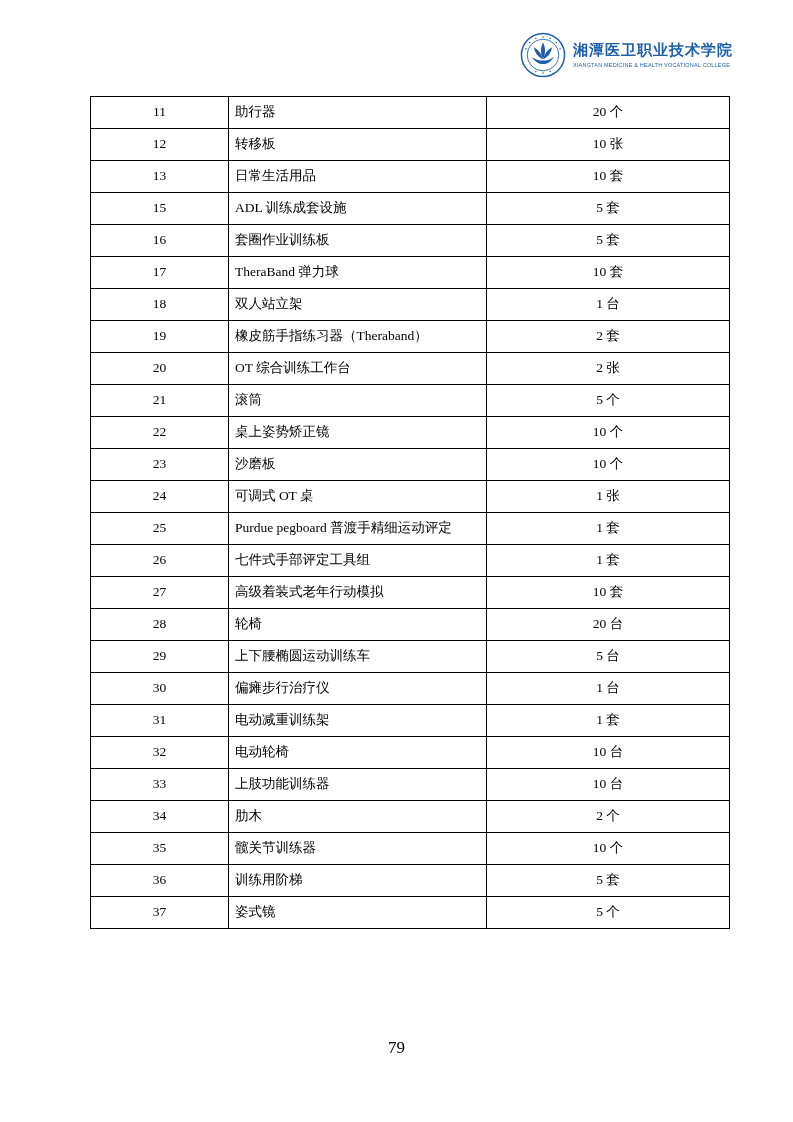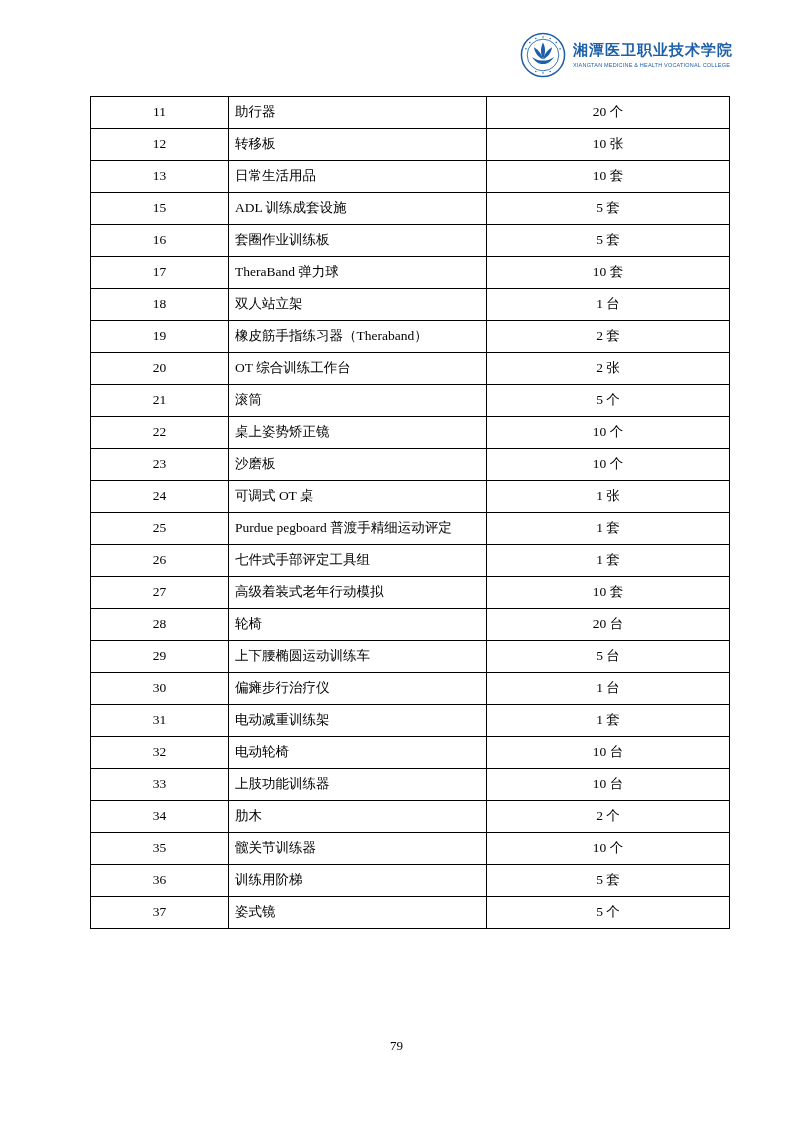--- a/index.html
+++ b/index.html
@@ -85,21 +85,21 @@
     width: 230px;
     text-align: center;
   }
   
   .page-number {
     position: absolute;
     top: 1038px;
     left: 0;
     width: 100%;
     text-align: center;
-    font-size: 13px;
+    font-size: 17px;
   }
 </style>
 </head>
 <body>
 
 <div class="page">
 
   <div class="header">
     <span class="logo-emblem">
       <svg viewBox="0 0 48 48" width="46" height="46" aria-hidden="true">

